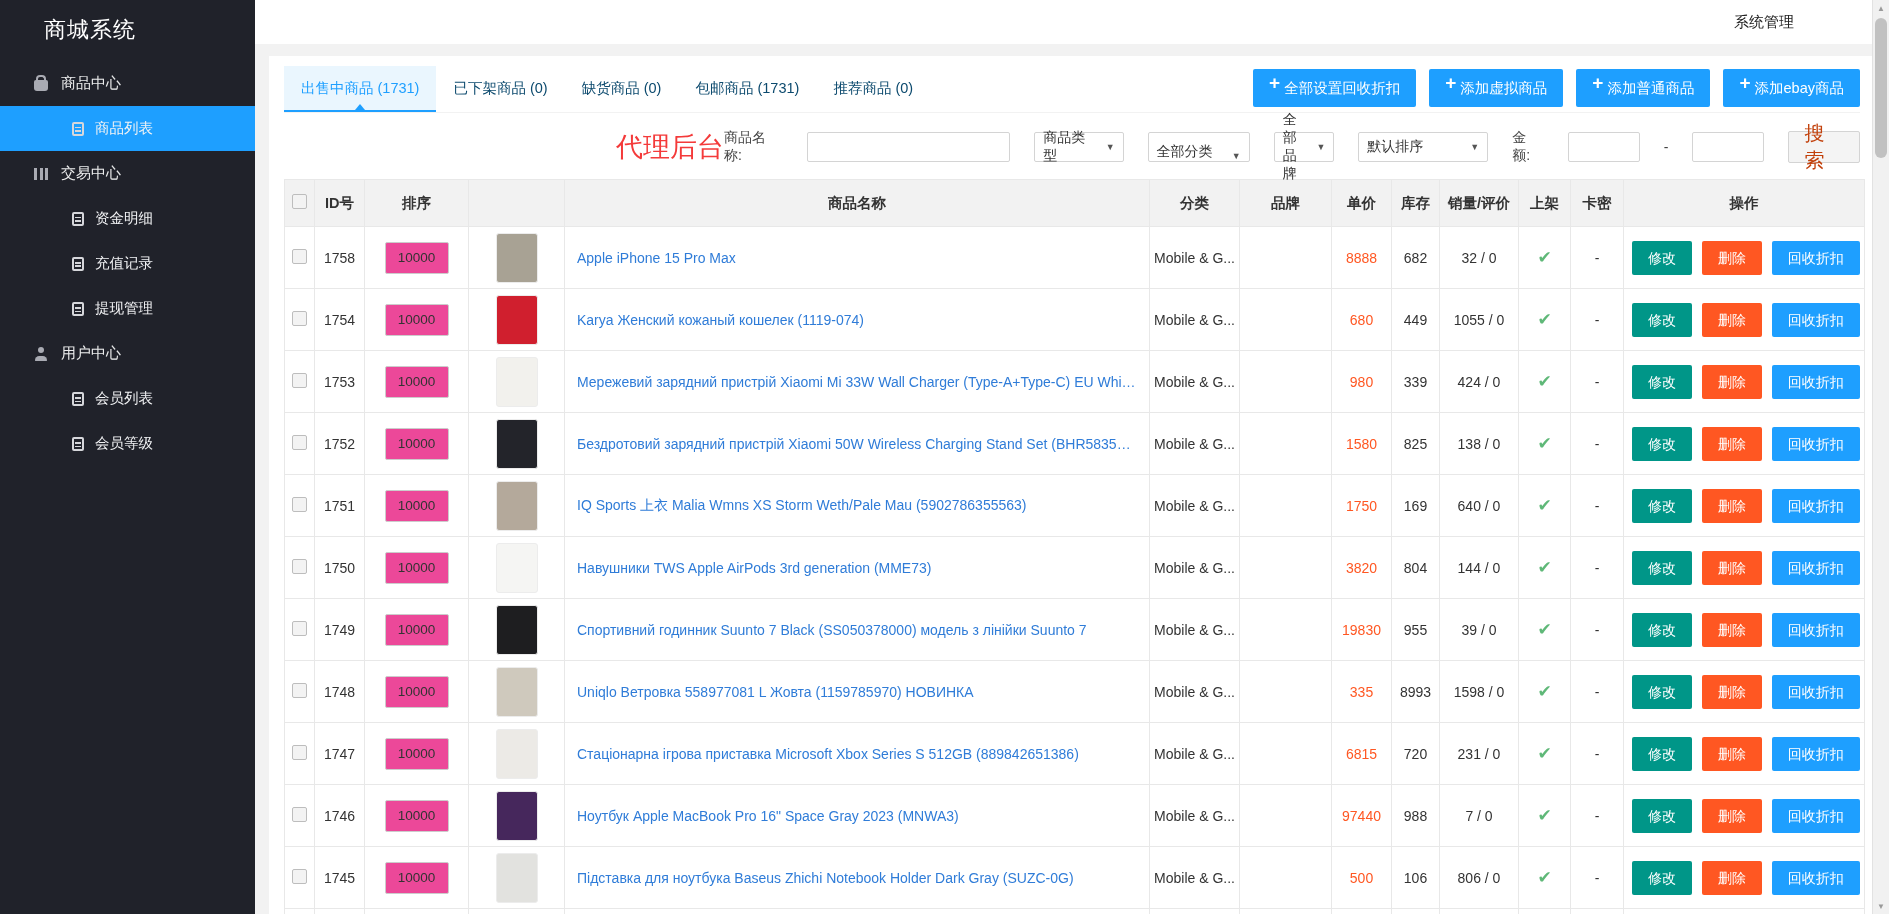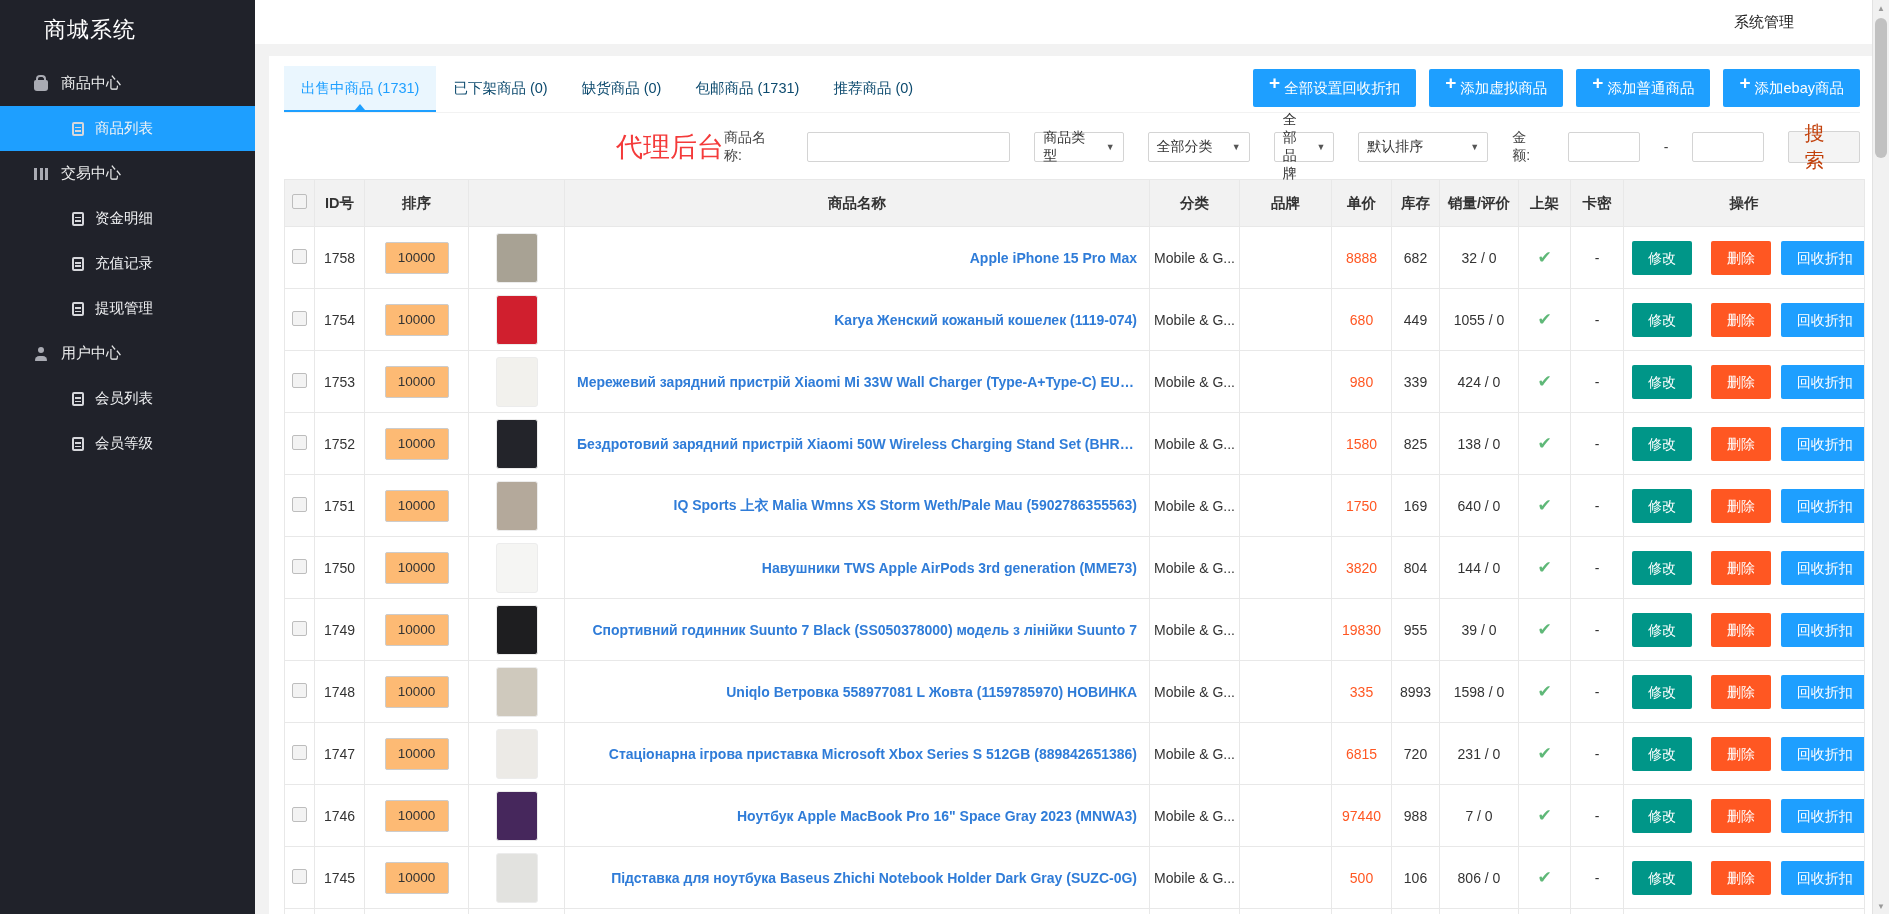--- a/index.html
+++ b/index.html
@@ -40,39 +40,39 @@
 
   
   .filter-row{display:flex;align-items:center;margin:16px 0 14px;}
   .watermark{color:#f43a3a;font-size:27px;margin-left:332px;white-space:nowrap;}
   .controls{margin-left:auto;display:flex;align-items:center;gap:24px;font-size:14px;color:#444;}
   .txt{border:1px solid #d4d4d4;height:30px;border-radius:2px;background:#fff;box-sizing:border-box;font-size:14px;padding:0 6px;outline:none;}
   .inp-name{width:205px;}
   .inp-amt{width:72px;}
   .sel{border:1px solid #d4d4d4;height:30px;border-radius:2px;display:flex;align-items:center;justify-content:space-between;padding:0 8px;color:#333;background:#fff;cursor:pointer;box-sizing:border-box;}
   .caret{font-size:9px;color:#555;margin-left:8px;}
-  .w-type{width:90px;}.w-cat{width:103px;}.w-brand{width:61px;}.w-sort{width:131px;}
+  .w-type{width:90px;}.w-cat{width:103px;align-items:flex-end;}.w-brand{width:61px;}.w-sort{width:131px;}
   .btn-search{height:30px;padding:0 15px;background:#f4f4f4;border:1px solid #d4d4d4;border-radius:2px;display:flex;align-items:center;font-size:20px;color:#c2410c;cursor:pointer;}
 
   
   table.grid{width:1580px;border-collapse:collapse;table-layout:fixed;font-size:14px;color:#333;}
   .grid th,.grid td{border:1px solid #e8e8e8;text-align:center;overflow:hidden;}
   .grid thead th{background:#f2f2f2;height:44px;font-weight:bold;font-size:14.5px;color:#333;}
   .grid tbody td{height:59px;background:#fff;}
-  td.name-cell{text-align:right;padding:0 12px;font-weight:bold;}
+  td.name-cell{text-align:left;padding:0 12px;}
   a.plink{color:#2f7cd8;text-decoration:none;display:block;white-space:nowrap;overflow:hidden;text-overflow:ellipsis;cursor:pointer;}
   .c-price{color:#FF5722;}
   .check{color:#5FB878;font-size:17px;font-weight:bold;}
-  .sort-box{width:62px;height:30px;border:1px solid #ccc;border-radius:2px;margin:0 auto;line-height:30px;font-size:13.5px;color:#333;background:#fdba74;}
+  .sort-box{width:62px;height:30px;border:1px solid #ccc;border-radius:2px;margin:0 auto;line-height:30px;font-size:13.5px;color:#333;background:#ec4899;}
   .thumb{width:40px;height:48px;margin:0 auto;border-radius:3px;border:1px solid #ececec;background:#eee;}
   .cb{width:13px;height:13px;border:1px solid #bdbdbd;background:#f3f3f3;border-radius:2px;display:inline-block;cursor:pointer;}
   td.ops{text-align:left;padding-left:8px;white-space:nowrap;}
   .row-btn{display:inline-block;height:34px;line-height:34px;padding:0 16px;border-radius:2px;color:#fff;font-size:14px;margin-right:6px;cursor:pointer;}
   .btn-edit{background:#009688;}
-  .btn-del{background:#FF5722;margin-left:9px;}
+  .btn-del{background:#FF5722;}
   .btn-recycle{background:#1E9FFF;}
 
   
   .scrollbar{position:absolute;right:0;top:0;width:17px;height:100%;background:#f1f1f1;border-left:1px solid #e2e2e2;box-sizing:border-box;}
   .sb-arrow{height:16px;display:flex;align-items:center;justify-content:center;font-size:8px;color:#9a9a9a;cursor:pointer;}
   .sb-thumb{position:absolute;top:18px;left:2px;width:12px;height:140px;background:#c1c1c1;border-radius:6px;cursor:pointer;}
   .sb-bottom{position:absolute;bottom:0;left:0;right:0;}
 </style>
 </head>
 <body>

